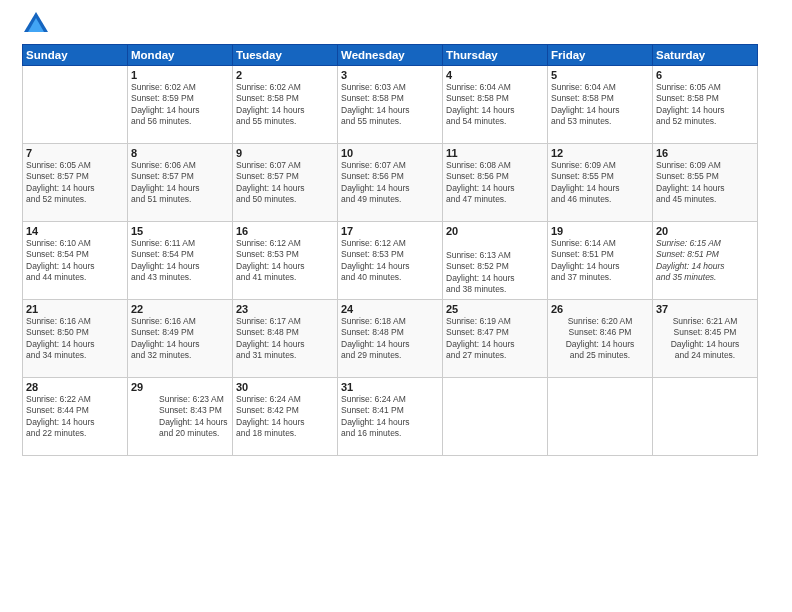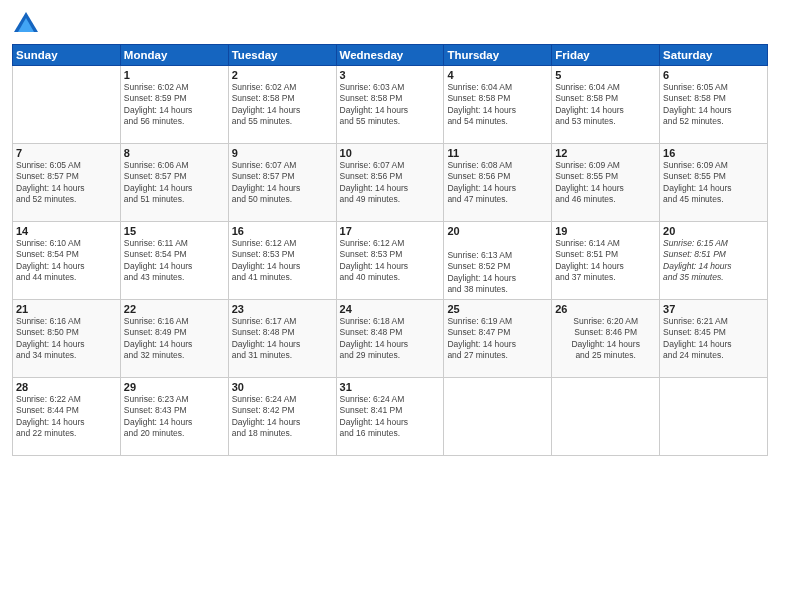--- a/index.html
+++ b/index.html
@@ -6,21 +6,21 @@
     body {
       width: 792px;
       height: 612px;
       font-family: Arial, Helvetica, sans-serif;
       background: #fff;
       overflow: hidden;
     }
     .page {
       width: 780px;
       height: 612px;
-      padding: 10px 12px;
+      padding: 10px 22px;
     }
     .header {
       display: flex;
       justify-content: space-between;
       align-items: flex-start;
       margin-bottom: 6px;
     }
     .logo {
       display: flex;
       align-items: center;
@@ -321,37 +321,37 @@
           </td>
           <td>
             <span class="day-num">26</span>
             <div class="day-info" style="white-space: pre-line; text-align: center;">Sunrise: 6:20 AM
 Sunset: 8:46 PM
 Daylight: 14 hours
 and 25 minutes.</div>
           </td>
           <td>
             <span class="day-num">37</span>
-            <div class="day-info" style="white-space: pre-line;">Sunrise: 6:21 AM
+            <div class="day-info" style="white-space: pre-line; text-align: center;">Sunrise: 6:21 AM
 Sunset: 8:45 PM
 Daylight: 14 hours
 and 24 minutes.</div>
           </td>
         </tr>
         <tr>
           <td>
             <span class="day-num">28</span>
             <div class="day-info" style="white-space: pre-line;">Sunrise: 6:22 AM
 Sunset: 8:44 PM
 Daylight: 14 hours
 and 22 minutes.</div>
           </td>
           <td>
             <span class="day-num">29</span>
-            <div class="day-info" style="white-space: pre-line;">Sunrise: 6:23 AM
+            <div class="day-info" style="white-space: pre-line; margin-left: 28px;">Sunrise: 6:23 AM
 Sunset: 8:43 PM
 Daylight: 14 hours
 and 20 minutes.</div>
           </td>
           <td>
             <span class="day-num">30</span>
             <div class="day-info" style="white-space: pre-line;">Sunrise: 6:24 AM
 Sunset: 8:42 PM
 Daylight: 14 hours
 and 18 minutes.</div>

